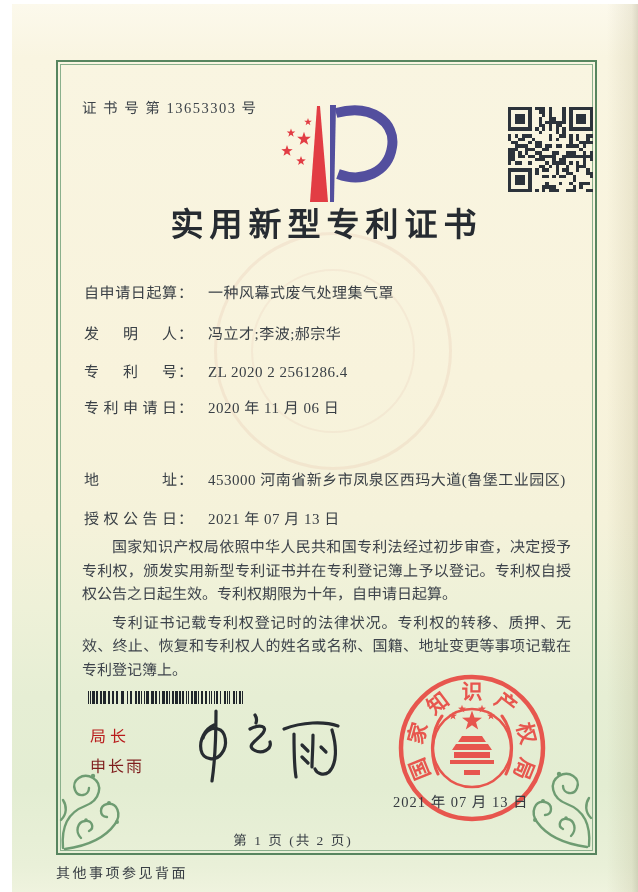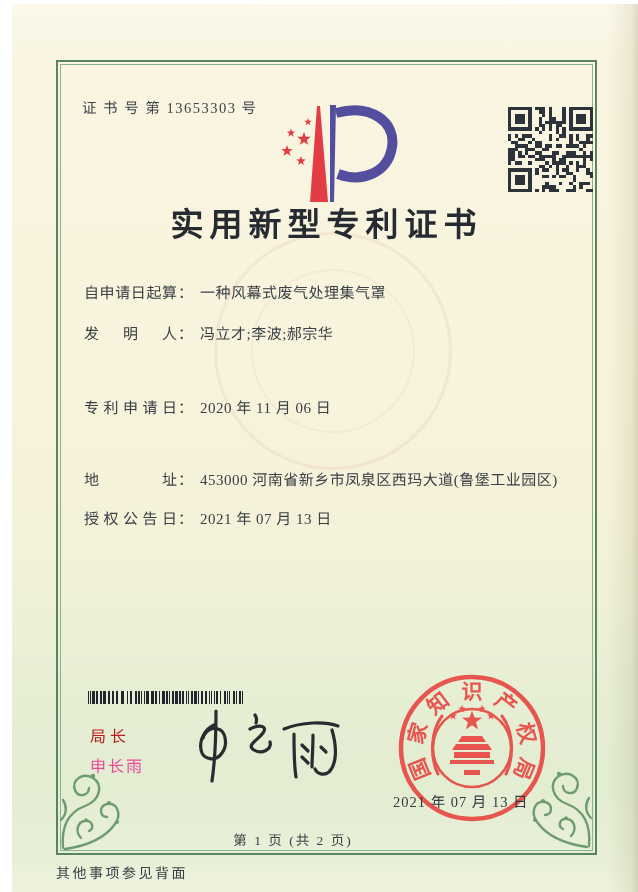--- a/index.html
+++ b/index.html
@@ -27,32 +27,32 @@
   .logo-bowl { fill:none; stroke:var(--logo-blue,#534f9e); stroke-width:10; }
 
   .qr { position:absolute; left:508px; top:107px; width:85px; height:85px; shape-rendering:crispEdges; }
 
   .title { position:absolute; left:56px; top:198px; width:541px; text-align:center;
     font-size:33px; font-weight:700; letter-spacing:6px; color:#262b31; }
 
   .frow { position:absolute; left:84px; width:505px; font-size:15px; color:#3a4046; white-space:nowrap; }
   .flabel { display:inline-block; width:93px; text-align:justify; text-align-last:justify; vertical-align:top; }
   .fcolon { display:inline-block; margin:0 7px 0 1px; }
-  .fvalue { letter-spacing:.5px; }
+  .fvalue { letter-spacing:.5px;margin-left:8px; }
   .grant-right { position:absolute; left:247px; top:0; }
 
   .paras { position:absolute; left:82px; top:536px; width:489px; font-size:15px; line-height:23.5px;
     color:#3d434b; text-align:justify; }
   .paras p { text-indent:2em; margin:0; }
   .paras p + p { margin-top:5px; }
 
   .barcode { position:absolute; left:88px; top:691px; width:158px; height:13px; shape-rendering:crispEdges; }
 
   .sig-title { position:absolute; left:90px; top:723px; font-size:16px; letter-spacing:4px; color:#b91c1c; }
-  .sig-name  { position:absolute; left:90px; top:753px; font-size:16px; letter-spacing:2px; color:#ec4899; }
+  .sig-name  { position:absolute; left:90px; top:753px; font-size:16px; letter-spacing:2px; color:#7f1d1d; }
   .signature { position:absolute; left:186px; top:703px; width:162px; height:88px; }
   .sig-stroke { fill:none; stroke:#272c31; stroke-width:3.2; stroke-linecap:round; stroke-linejoin:round; }
 
   .seal { position:absolute; left:394px; top:670px; width:156px; height:156px; opacity:.92; }
   .seal-ring { fill:none; stroke:var(--seal-red,#e84a43); stroke-width:4.5; }
   .seal-char { fill:var(--seal-red,#e84a43); font-size:21px; font-weight:700; text-anchor:middle;
     dominant-baseline:central; font-family:"Liberation Serif","DejaVu Serif",serif; }
   .emblem { fill:var(--seal-red,#e84a43); }
   .emblem-line { fill:none; stroke:var(--seal-red,#e84a43); stroke-width:3; stroke-linecap:round; }
 
@@ -101,30 +101,37 @@
     </svg>
 
   <div class="title">实用新型专利证书</div>
 
   <div class="frow" style="top:281px">
     <span class="flabel">自申请日起算</span><span class="fcolon">：</span><span class="fvalue">一种风幕式废气处理集气罩</span>
   </div>
   <div class="frow" style="top:322px">
     <span class="flabel">发明人</span><span class="fcolon">：</span><span class="fvalue">冯立才;李波;郝宗华</span>
   </div>
+  <div class="frow" style="top:360px">
+    <span class="flabel">专利号</span><span class="fcolon">：</span><span class="fvalue">ZL 2020 2 2561286.4</span>
+  </div>
   <div class="frow" style="top:396px">
     <span class="flabel">专利申请日</span><span class="fcolon">：</span><span class="fvalue">2020 年 11 月 06 日</span>
   </div>
   <div class="frow" style="top:468px">
     <span class="flabel">地址</span><span class="fcolon">：</span><span class="fvalue">453000 河南省新乡市凤泉区西玛大道(鲁堡工业园区)</span>
   </div>
   <div class="frow" style="top:507px">
     <span class="flabel">授权公告日</span><span class="fcolon">：</span><span class="fvalue">2021 年 07 月 13 日</span>
   </div>
 
+  <div class="paras">
+    <p>国家知识产权局依照中华人民共和国专利法经过初步审查，决定授予专利权，颁发实用新型专利证书并在专利登记簿上予以登记。专利权自授权公告之日起生效。专利权期限为十年，自申请日起算。</p>
+    <p>专利证书记载专利权登记时的法律状况。专利权的转移、质押、无效、终止、恢复和专利权人的姓名或名称、国籍、地址变更等事项记载在专利登记簿上。</p>
+  </div>
 
   <svg class="barcode" id="barcode" viewBox="0 0 158 13" preserveAspectRatio="none" aria-hidden="true">
       <path fill="#20262b" d="M0 0h1v13h-1zM2 0h1v13h-1zM4 0h3v13h-3zM8 0h2v13h-2zM12 0h2v13h-2zM15 0h3v13h-3zM20 0h2v13h-2zM24 0h2v13h-2zM28 0h2v13h-2zM33 0h3v13h-3zM39 0h1v13h-1zM42 0h2v13h-2zM47 0h2v13h-2zM50 0h2v13h-2zM53 0h1v13h-1zM56 0h1v13h-1zM58 0h3v13h-3zM63 0h3v13h-3zM67 0h2v13h-2zM71 0h1v13h-1zM74 0h3v13h-3zM78 0h2v13h-2zM81 0h1v13h-1zM84 0h2v13h-2zM87 0h3v13h-3zM91 0h2v13h-2zM94 0h2v13h-2zM98 0h1v13h-1zM100 0h1v13h-1zM103 0h2v13h-2zM106 0h3v13h-3zM110 0h1v13h-1zM113 0h2v13h-2zM117 0h2v13h-2zM121 0h1v13h-1zM123 0h1v13h-1zM126 0h1v13h-1zM128 0h2v13h-2zM132 0h1v13h-1zM136 0h2v13h-2zM139 0h1v13h-1zM141 0h1v13h-1zM145 0h2v13h-2zM148 0h1v13h-1zM151 0h2v13h-2zM154 0h1v13h-1z"></path>
     </svg>
 
   <div class="sig-title">局长</div>
   <div class="sig-name">申长雨</div>
 
   <svg class="signature" viewBox="0 0 162 88" aria-hidden="true">
     <path class="sig-stroke" d="M28,22 C19,26 13,37 15,47 C17,57 30,59 36,50 C42,42 40,28 32,26 C26,24 19,28 17,35"></path>

